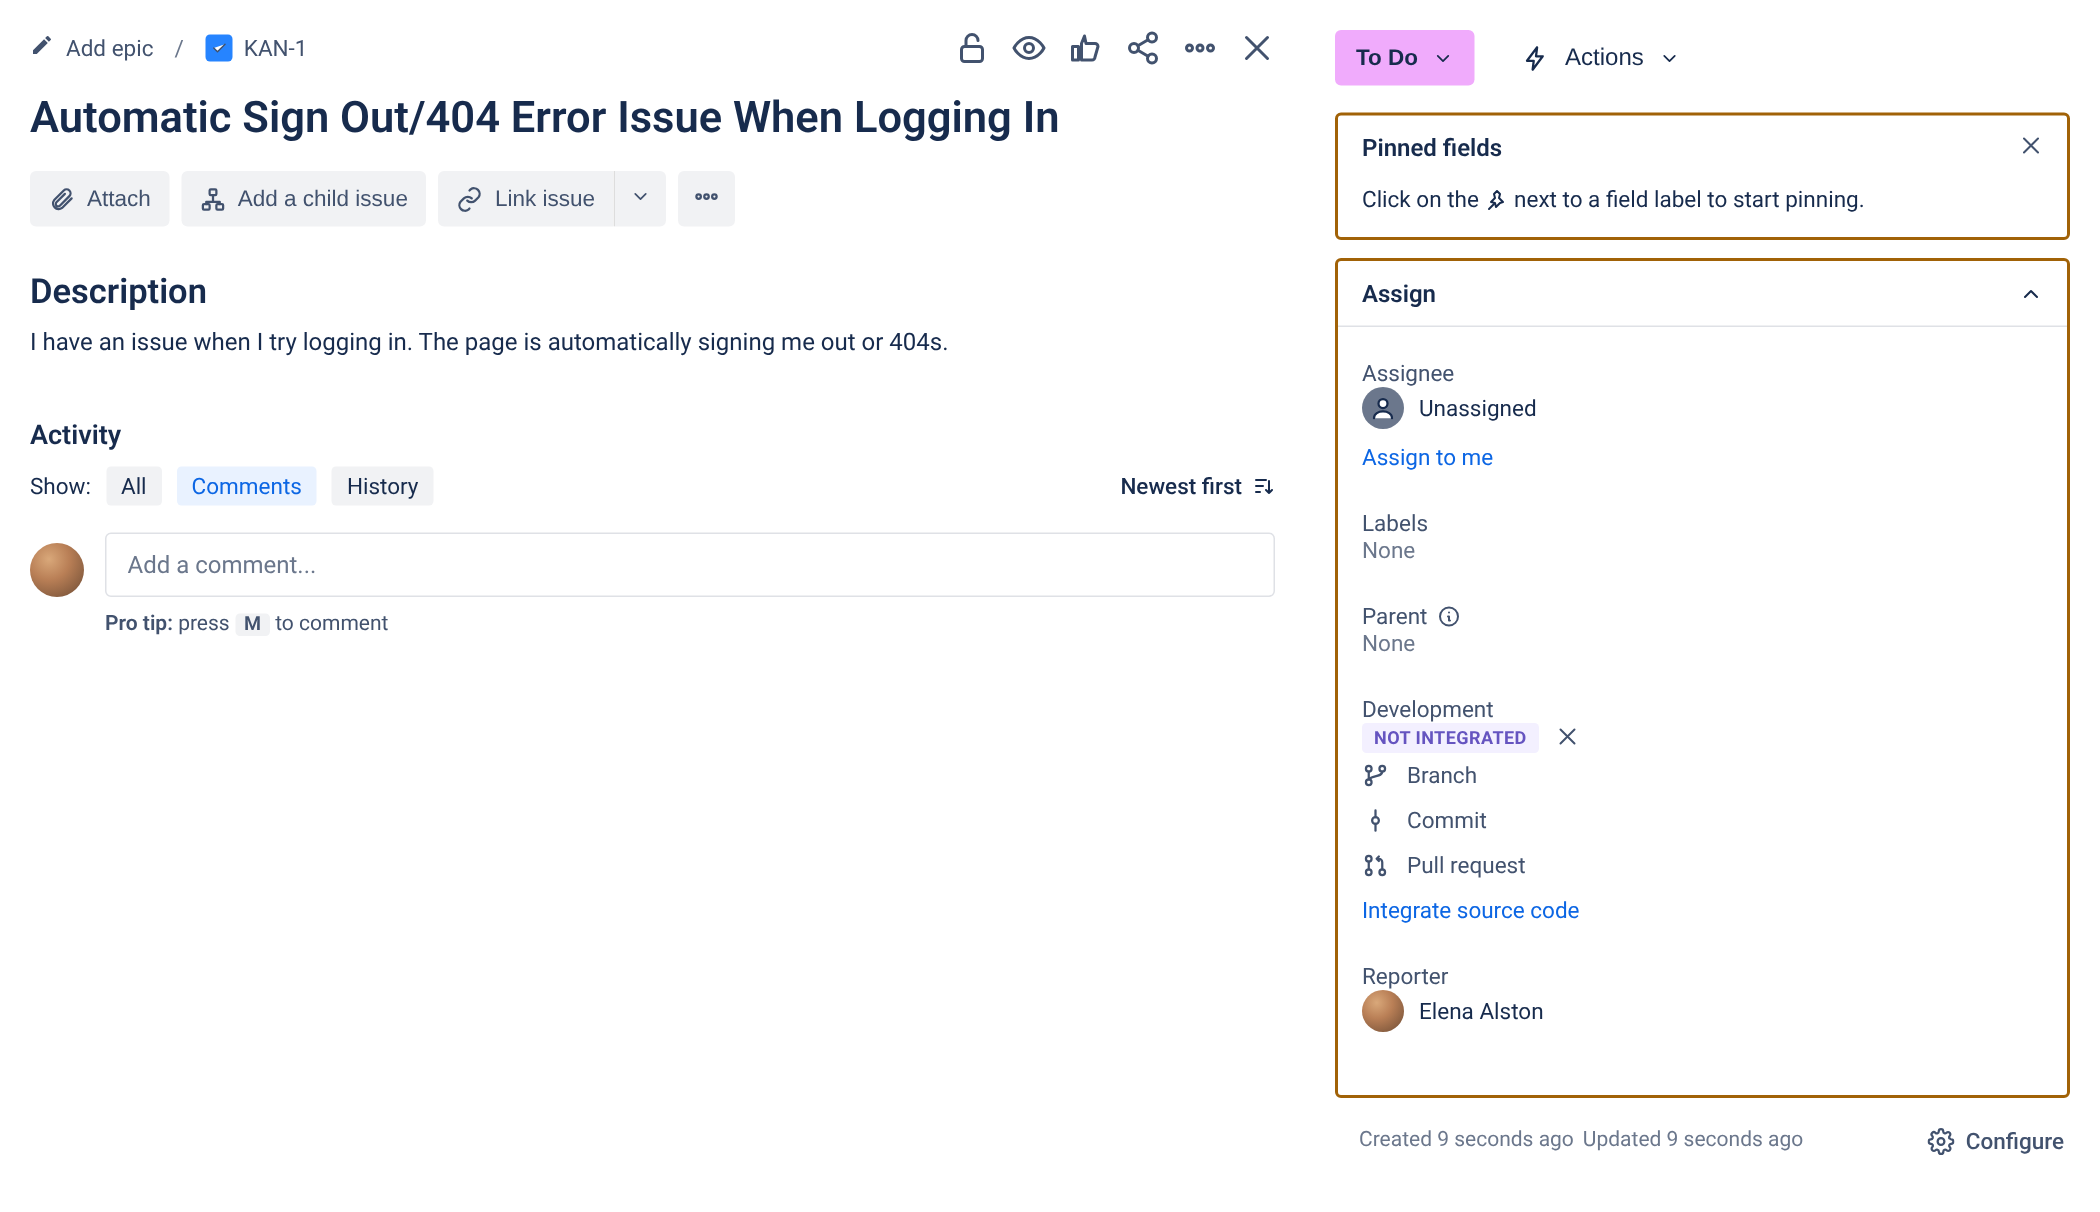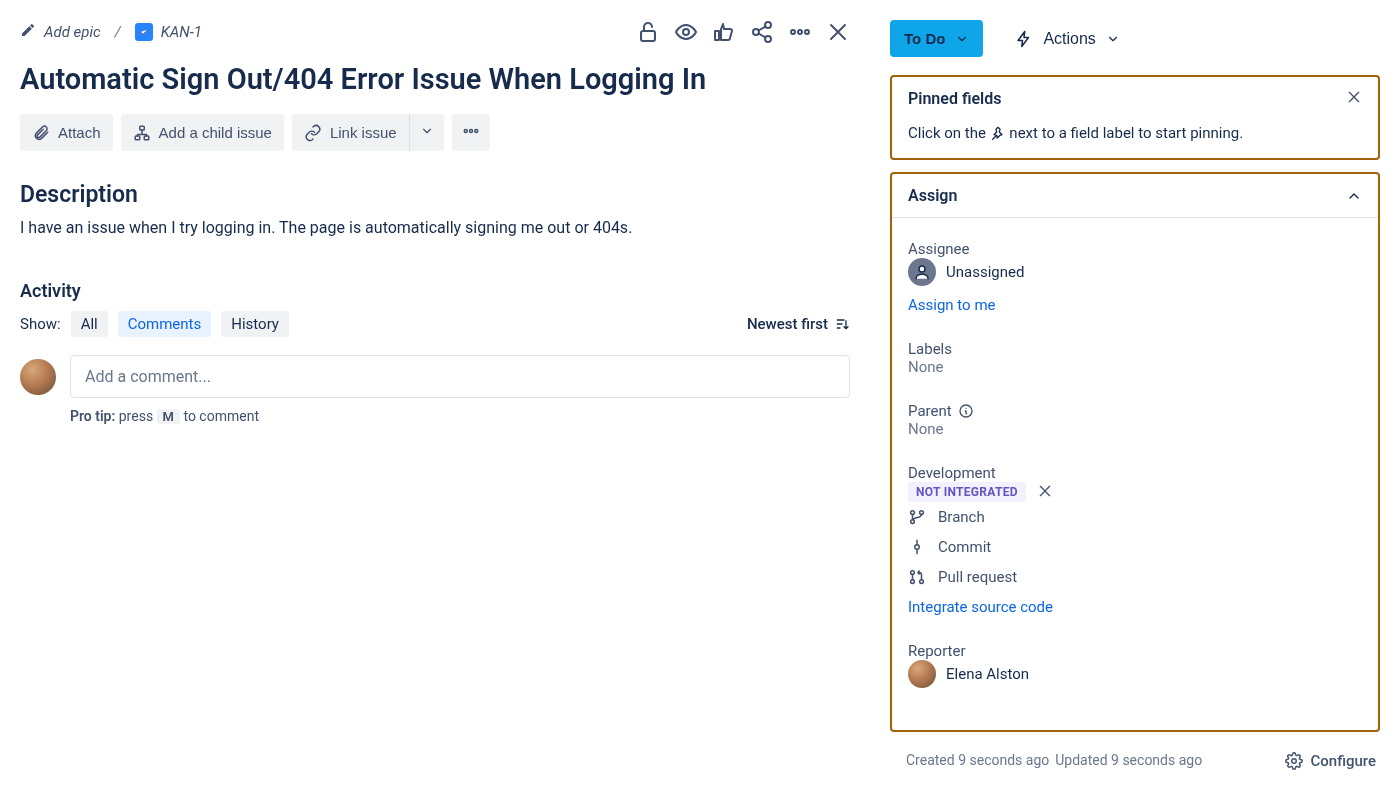--- a/index.html
+++ b/index.html
@@ -9,21 +9,21 @@
   color: #172b4d;
   width: 1400px;
   height: 808px;
   overflow: hidden;
 }
 .container { display: flex; padding: 20px 20px 20px 20px; gap: 40px; }
 .main { flex: 1; min-width: 0; }
 .side { width: 490px; display: flex; flex-direction: column; gap: 12px; }
 
 
-.top { display: flex; justify-content: space-between; align-items: center; margin-bottom: 18px; font-style: italic; }
+.top { display: flex; justify-content: space-between; align-items: center; margin-bottom: 18px; }
 .crumbs { display: flex; align-items: center; gap: 14px; font-size: 15px; color: #42526e; }
 .crumb-item { display: inline-flex; align-items: center; gap: 8px; cursor: pointer; }
 .crumb-slash { color: #6b778c; }
 .task-icon { width: 18px; height: 18px; background:#2684ff; border-radius:3px; display:inline-flex; align-items:center; justify-content:center; }
 .task-icon svg { width:12px; height:12px; fill:#fff; }
 .pencil { width:16px; height:16px; }
 .top-actions { display:flex; align-items:center; gap: 14px; }
 .top-actions .ic { width:24px; height:24px; color:#42526e; cursor:pointer; display:inline-flex; align-items:center; justify-content:center; }
 .top-actions .ic svg { width:24px; height:24px; }
 
@@ -46,31 +46,31 @@
 
 .activity-h { font-size:18px; font-weight:600; margin-bottom: 10px; }
 .activity-bar { display:flex; justify-content:space-between; align-items:center; margin-bottom: 18px; }
 .show-group { display:flex; align-items:center; gap:10px; font-size:15px; }
 .show-label { color:#172b4d; }
 .tab { background:#f1f2f4; border-radius:3px; padding:4px 10px; font-size:15px; cursor:pointer; color:#172b4d; }
 .tab.active { background:#e9f2ff; color:#0c66e4; }
 .sort { display:inline-flex; align-items:center; gap:6px; font-size:15px; color:#172b4d; cursor:pointer; font-weight:500; }
 
 
-.comment-row { display:flex; gap:14px; align-items:center; }
+.comment-row { display:flex; gap:14px; align-items:flex-end; }
 .avatar { width:36px; height:36px; border-radius:50%; background: radial-gradient(circle at 35% 30%, #d9a87a 0%, #b97f56 40%, #6b4a33 100%); flex: none; }
 .avatar.sm { width:28px; height:28px; }
 .comment-input { flex:1; border:1px solid #dfe1e6; border-radius:4px; padding:11px 14px; font-size:16px; color:#6b778c; cursor:text; }
 .protip { margin-left:50px; margin-top:10px; font-size:14px; color:#42526e; }
 .protip strong { font-weight:600; }
 .key { display:inline-block; background:#f1f2f4; border-radius:3px; padding:0 6px; font-size:13px; font-weight:600; color:#42526e; }
 
 
 .status-row { display:flex; gap:32px; align-items:center; margin-bottom: 6px;}
-.status-btn { background:#0ea5e9; border:none; border-radius:4px; padding:10px 14px; font-size:15px; font-weight:600; color:#172b4d; display:inline-flex; align-items:center; gap:10px; cursor:pointer; }
+.status-btn { background:#f0abfc; border:none; border-radius:4px; padding:10px 14px; font-size:15px; font-weight:600; color:#172b4d; display:inline-flex; align-items:center; gap:10px; cursor:pointer; }
 .actions-btn { background:none; border:none; font-size:16px; font-weight:500; color:#172b4d; display:inline-flex; align-items:center; gap:10px; cursor:pointer; }
 .chev { width:14px; height:14px; }
 
 .panel { border:2px solid #a16207; border-radius:4px; }
 .panel-head { display:flex; justify-content:space-between; align-items:center; padding: 12px 16px; font-size:16px; font-weight:600; color:#172b4d; }
 .panel-body { padding: 4px 16px 16px 16px; font-size:15px; color:#172b4d; }
 .panel-body .pin { display:inline-flex; vertical-align:middle; }
 .close-sm { background:none; border:none; cursor:pointer; color:#42526e; }
 
 .details-body { padding: 8px 16px 20px 16px; }

